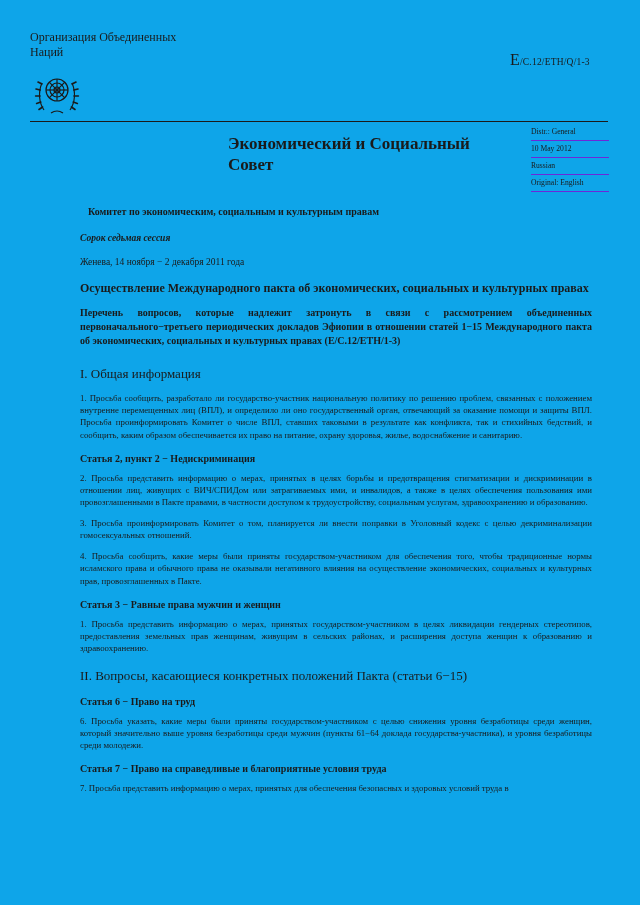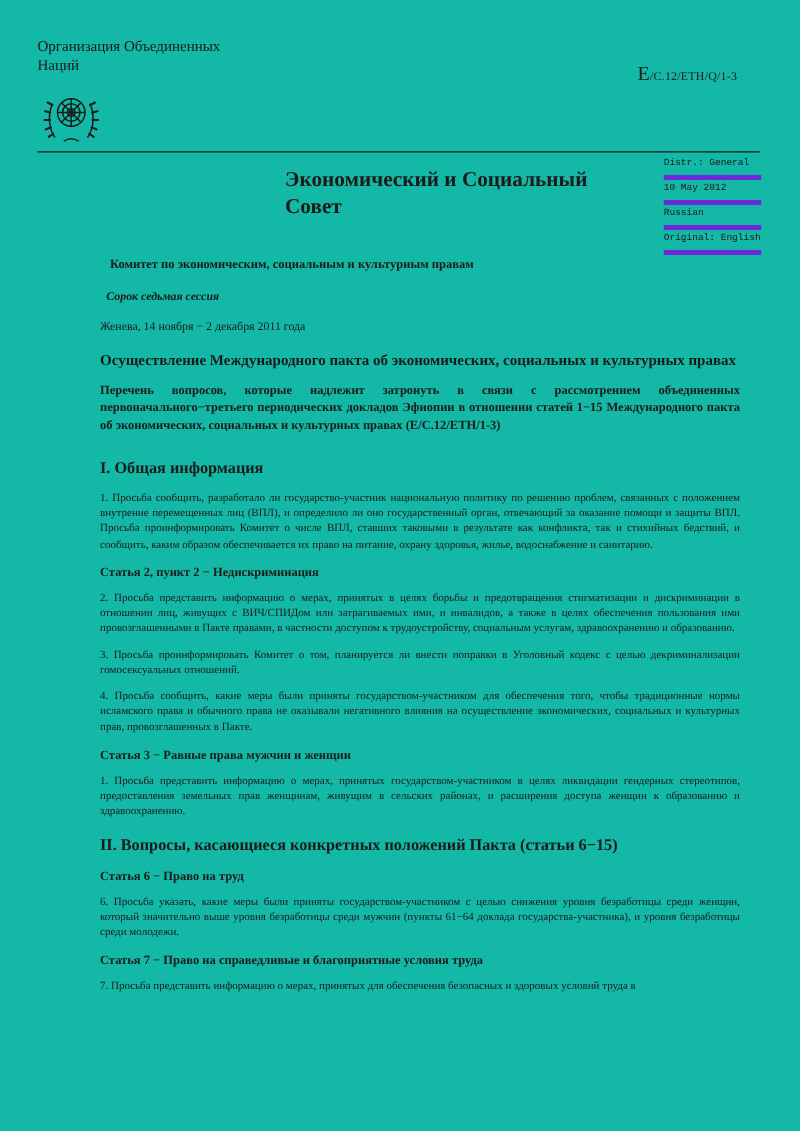--- a/index.html
+++ b/index.html
@@ -2,21 +2,21 @@
 <html><head>
 <meta charset="utf-8">
 <style>
   html, body { margin: 0; padding: 0; }
   body {
     width: 640px; height: 905px;
     background: #ffffff;
     font-family: "Liberation Serif", "DejaVu Serif", serif;
     color: #1a1a1a;
   }
-  .page { position: relative; width: 640px; height: 905px; background: #14b8a6; overflow: hidden; }
+  .page { position: relative; width: 640px; height: 905px; background: #0ea5e9; overflow: hidden; }
 
   
   .org-name {
     position: absolute; left: 30px; top: 30px; width: 175px;
     font-size: 12px; line-height: 1.25;
   }
   .doc-symbol {
     position: absolute; left: 510px; top: 50px; width: 80px;
     font-size: 9.5px; line-height: 1.2; letter-spacing: 0.2px;
   }
@@ -27,35 +27,35 @@
     border-top: 1px solid #1a1a1a;
   }
   .council-title {
     position: absolute; left: 228px; top: 133px; width: 250px;
     font-size: 17px; font-weight: bold; line-height: 1.25; margin: 0;
   }
   .distr-block {
     position: absolute; left: 531px; top: 124px; width: 78px;
     font-size: 7.6px; line-height: 1.2;
   }
-  .distr-row { padding: 3px 0 4px 0; border-bottom: 4px solid #6d28d9; font-family: Liberation Mono, monospace; }
+  .distr-row { padding: 3px 0 4px 0; border-bottom: 1px solid #6d28d9; }
 
   
   .content { position: absolute; left: 80px; top: 206px; width: 512px; }
   .committee { font-size: 10px; font-weight: bold; margin: 0 0 16px 8px; }
-  .session   { font-size: 9.5px; font-weight: bold; font-style: italic; margin: 0 0 14px 5px; }
+  .session   { font-size: 9.5px; font-weight: bold; font-style: italic; margin: 0 0 14px 0; }
   .venue     { font-size: 9.5px; margin: 8px 0 13px 0; }
   .doc-title {
     font-size: 12px; font-weight: bold; line-height: 1.35; margin: 0 0 10px 0;
   }
   .doc-subtitle {
     font-size: 10px; font-weight: bold; line-height: 1.4; margin: 0 0 18px 0;
     text-align: justify;
   }
-  .sec-heading { font-size: 13px; font-weight: bold; margin: 14px 0 10px 0; }
+  .sec-heading { font-size: 13px; font-weight: normal; margin: 14px 0 10px 0; }
   .sub-heading { font-size: 10px; font-weight: bold; margin: 12px 0 8px 0; }
   .body-p {
     font-size: 8.8px; line-height: 1.38; margin: 0 0 9px 0; text-align: justify;
   }
 </style>
 </head>
 <body>
 
 <div class="page">
 

